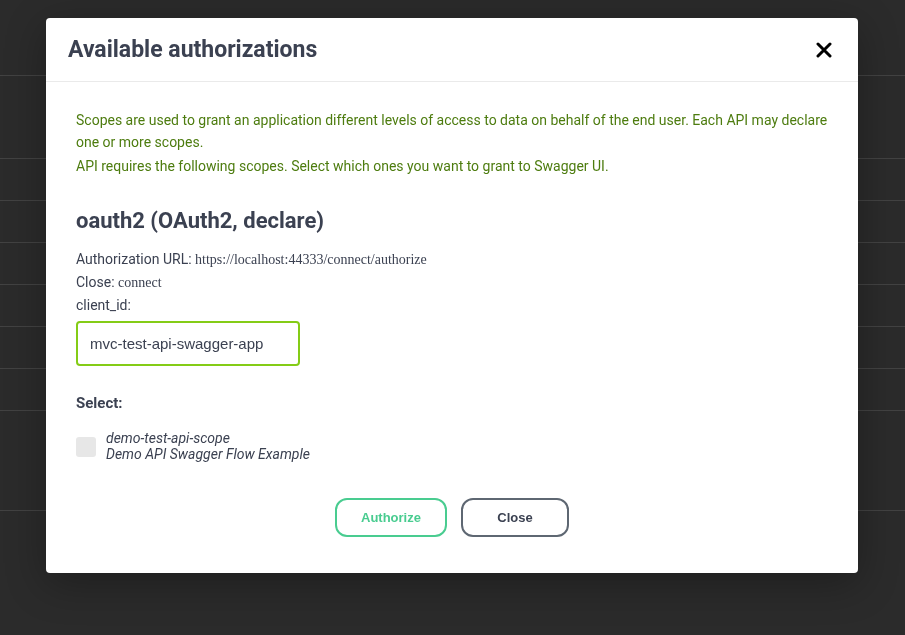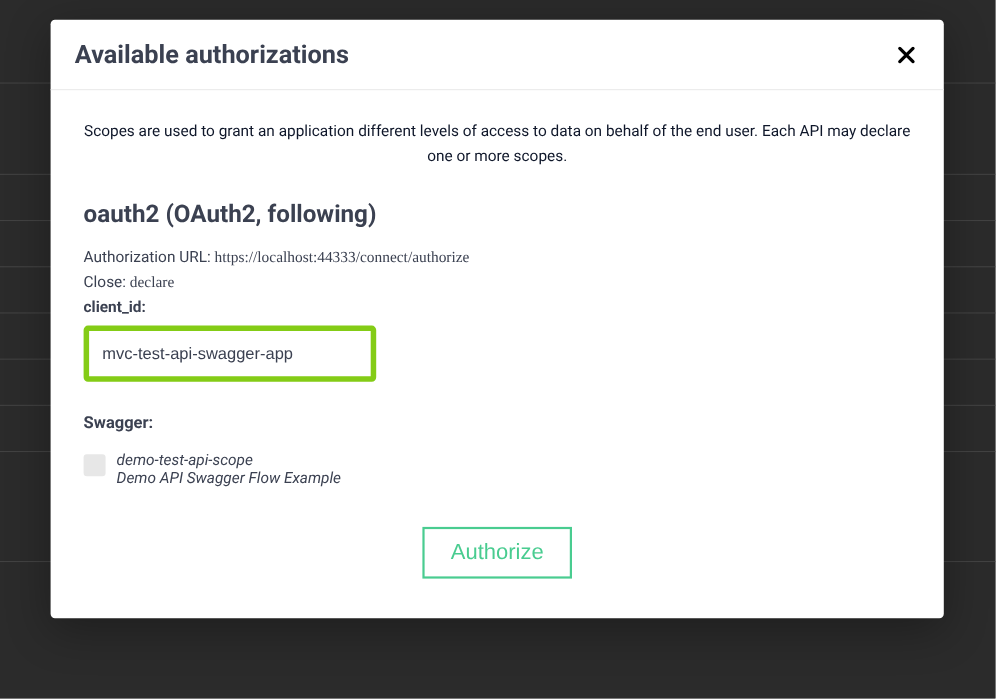--- a/index.html
+++ b/index.html
@@ -56,66 +56,65 @@
       font-weight: 900;
       color: #000;
       line-height: 1;
     }
     .close-btn svg { display: block; }
     .modal-body {
       padding: 28px 30px 36px 30px;
     }
     .info-text {
       font-size: 14px;
-      color: #0f172a;
+      color: #4d7c0f;
       line-height: 1.55;
       margin-bottom: 3px;
-      text-align: center;
     }
     .auth-section { margin-top: 30px; }
     .auth-heading {
       font-size: 22px;
       font-weight: 700;
       color: #3b4151;
       margin-bottom: 18px;
     }
     .meta-line {
       font-size: 14px;
       color: #3b4151;
       margin-bottom: 6px;
     }
     .meta-line .mono {
       font-family: Liberation Serif, serif;
       font-size: 14px;
     }
     .field-label {
       font-size: 14px;
-      font-weight: 700;
+      font-weight: 400;
       color: #3b4151;
       margin-bottom: 8px;
     }
     .text-input {
-      width: 266px;
+      width: 224px;
       padding: 12px 12px;
       font-size: 15px;
       color: #3b4151;
-      border: 5px solid #84cc16;
+      border: 2px solid #84cc16;
       border-radius: 4px;
       background: #fff;
     }
     .scopes-label {
       font-size: 15px;
       font-weight: 700;
       color: #3b4151;
       margin-top: 28px;
       margin-bottom: 18px;
     }
     .scope-item {
       display: flex;
-      align-items: flex-start;
+      align-items: center;
       gap: 10px;
     }
     .scope-checkbox {
       width: 20px;
       height: 20px;
       border-radius: 3px;
       background: #e7e7e7;
       flex-shrink: 0;
       cursor: pointer;
       border: none;
@@ -126,23 +125,23 @@
     .scope-desc { font-style: italic; }
     .button-row {
       display: flex;
       justify-content: center;
       gap: 14px;
       margin-top: 36px;
     }
     .btn {
       min-width: 108px;
       padding: 10px 24px;
-      font-size: 20px;
-      font-weight: 400;
-      border-radius: 0;
+      font-size: 13px;
+      font-weight: 700;
+      border-radius: 12px;
       cursor: pointer;
       background: #fff;
     }
     .btn-authorize {
       color: #49cc90;
       border: 2px solid #49cc90;
     }
     .btn-close {
       color: #3b4151;
       border: 2px solid #5e6772;
@@ -170,43 +169,45 @@
     <button class="close-btn" aria-label="Close">
       <svg width="16" height="16" viewBox="0 0 16 16">
         <path d="M2 2 L14 14 M14 2 L2 14" stroke="#000" stroke-width="3" stroke-linecap="round"></path>
       </svg>
     </button>
   </div>
 
   <div class="modal-body">
 
     <p class="info-text">Scopes are used to grant an application different levels of access to data on behalf of the end user. Each API may declare one or more scopes.</p>
+    <p class="info-text">API requires the following scopes. Select which ones you want to grant to Swagger UI.</p>
 
     <div class="auth-section">
-      <h3 class="auth-heading">oauth2 (OAuth2, following)</h3>
+      <h3 class="auth-heading">oauth2 (OAuth2, declare)</h3>
 
       <div class="meta-line">
         <span>Authorization URL: </span><span class="mono">https://localhost:44333/connect/authorize</span>
       </div>
       <div class="meta-line">
-        <span>Close: </span><span class="mono">declare</span>
+        <span>Close: </span><span class="mono">connect</span>
       </div>
 
       <div class="field-label">client_id:</div>
       <input type="text" class="text-input" value="mvc-test-api-swagger-app" style="">
 
-      <div class="scopes-label">Swagger:</div>
+      <div class="scopes-label">Select:</div>
 
       <div class="scope-item">
         <button class="scope-checkbox" aria-label="toggle scope"></button>
         <div class="scope-text">
           <div class="scope-name">demo-test-api-scope</div>
           <div class="scope-desc">Demo API Swagger Flow Example</div>
         </div>
       </div>
 
       <div class="button-row">
         <button class="btn btn-authorize">Authorize</button>
+        <button class="btn btn-close">Close</button>
       </div>
     </div>
 
   </div>
 </div>
 
 </body></html>

